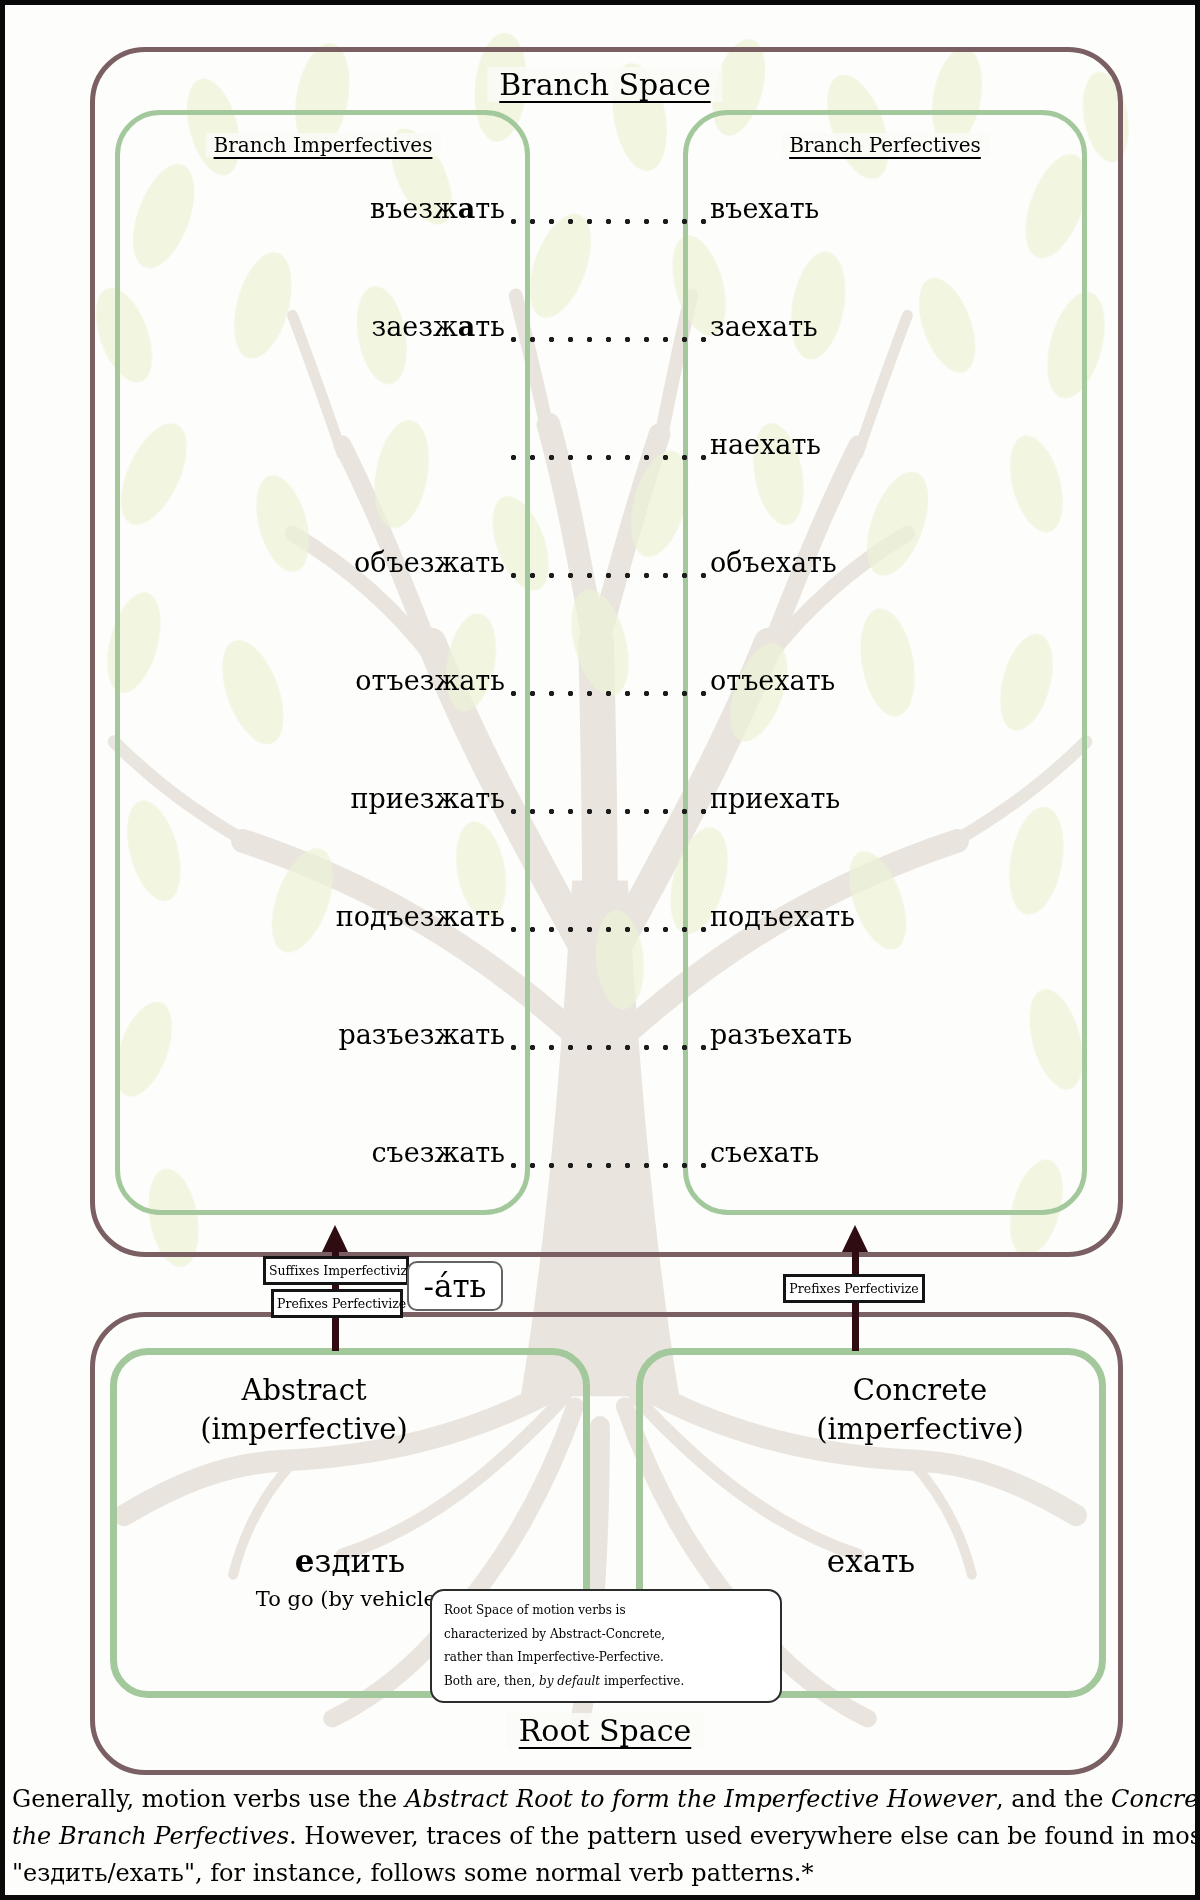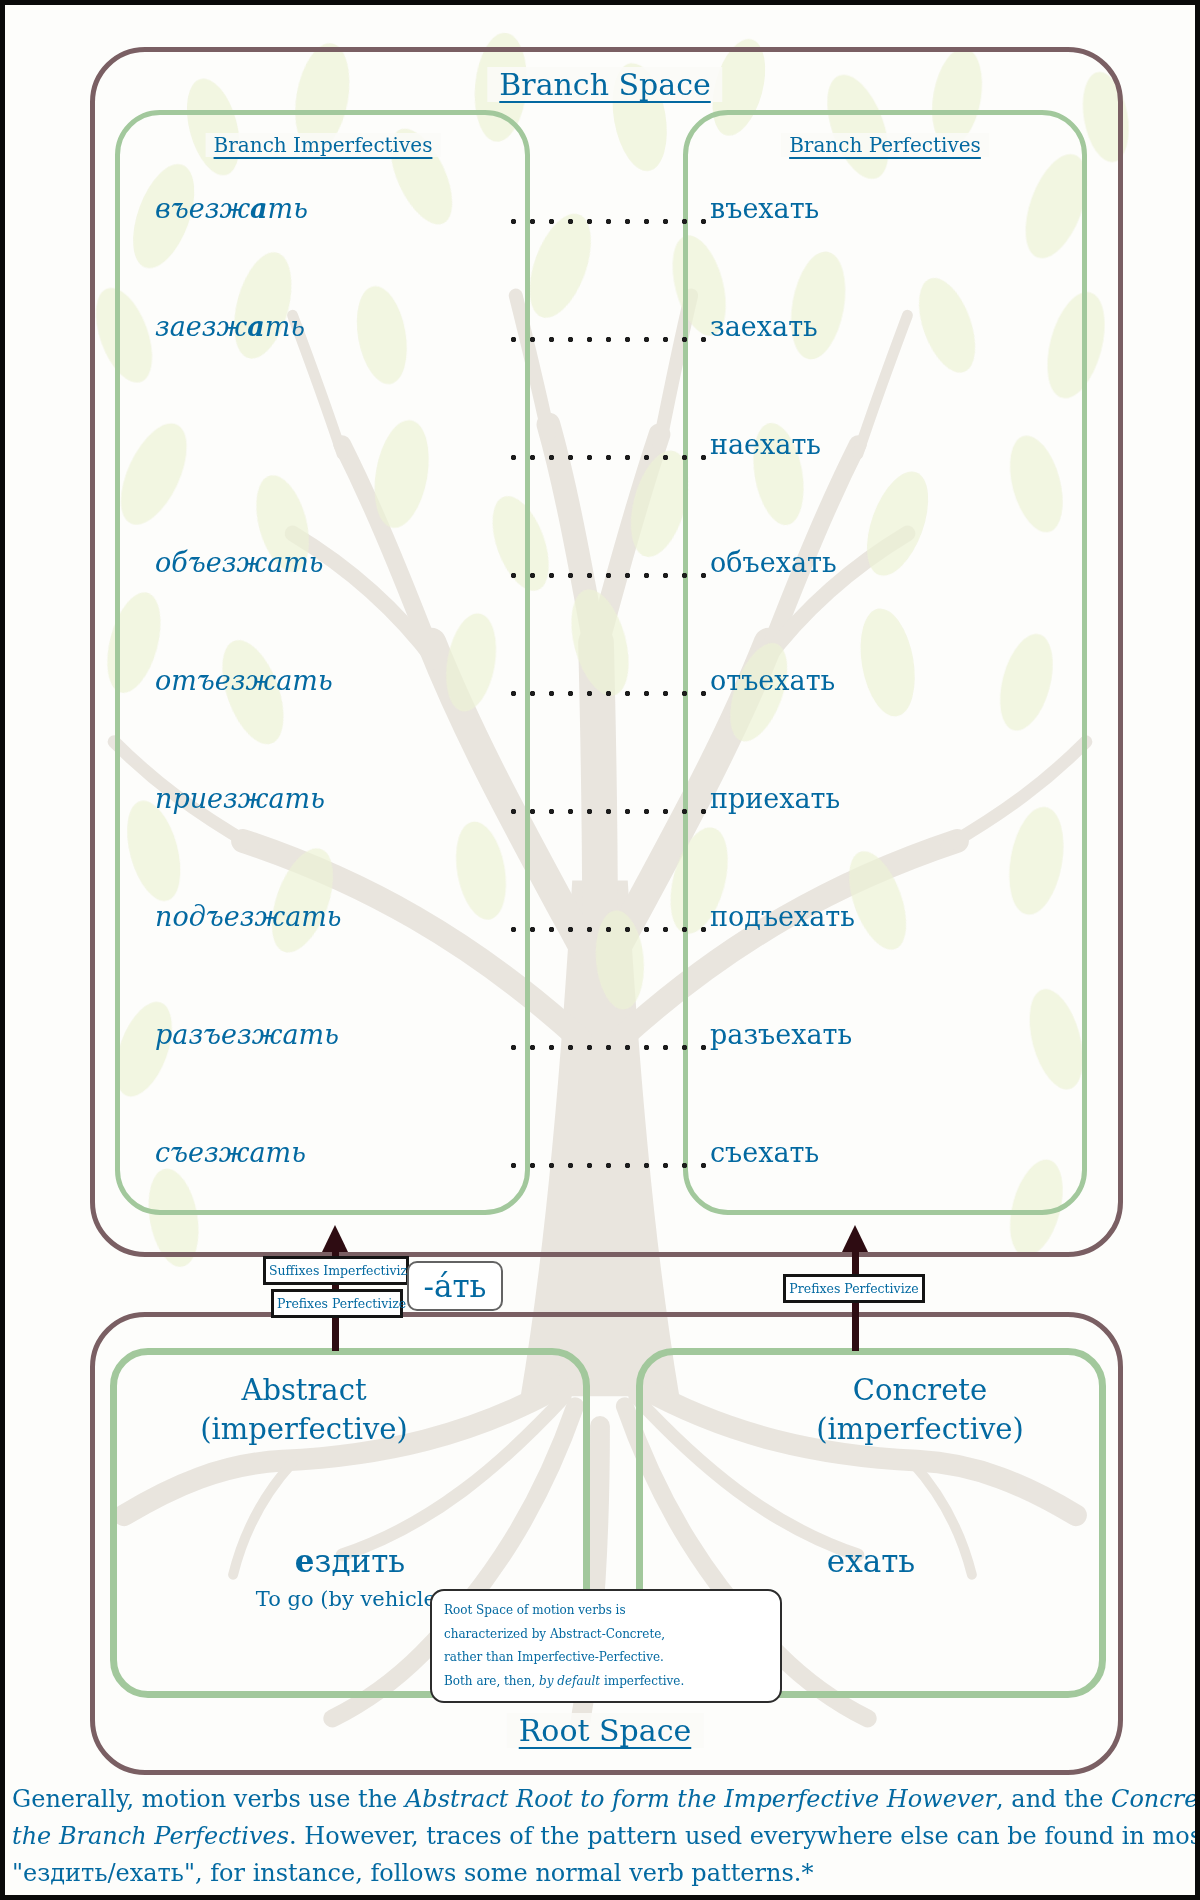--- a/index.html
+++ b/index.html
@@ -1,19 +1,19 @@
 <!DOCTYPE html>
 <html style="--space-border: #7a5f63; --inner-border: #a2c89c; --arrow: #2e0c12; --leaf: #edf2d6; --branch: #d9d2c8;"><head>
 <meta charset="utf-8">
 <style>
   html,body{margin:0;padding:0;background:#e8e8e8;}
   #page{
     position:relative; width:1200px; height:1900px; margin:0 auto;
     background:#fdfdfb; border:5px solid #0a0a0a; box-sizing:border-box;
-    font-family:"DejaVu Serif", serif; color:#0369a1; overflow:hidden;
+    font-family:"DejaVu Serif", serif; color:#000000; overflow:hidden;
   }
   #tree{position:absolute; left:0; top:0; width:100%; height:100%; z-index:0;}
 
   .space-box{
     position:absolute; border:5px solid var(--space-border,#7a5f63);
     border-radius:55px; background:transparent; z-index:1; box-sizing:border-box;
   }
   .inner-box{
     position:absolute; border:5px solid var(--inner-border,#a2c89c);
     border-radius:45px; background:transparent; z-index:1; box-sizing:border-box;
@@ -27,21 +27,21 @@
     white-space:nowrap;
   }
   .col-title{
     position:absolute; transform:translateX(-50%); z-index:3;
     font-size:20px; text-decoration:underline; text-underline-offset:5px;
     text-decoration-thickness:1.5px; background:rgba(250,250,247,.85); padding:0 8px;
     white-space:nowrap;
   }
 
   .vrow{position:absolute; left:0; width:1200px; height:40px; z-index:2; font-size:27px;}
-  .impf{position:absolute; left:150px; width:350px; text-align:left; white-space:nowrap;font-style:italic;}
+  .impf{position:absolute; left:150px; width:350px; text-align:right; white-space:nowrap;}
   .perf{position:absolute; left:705px; width:340px; text-align:left; white-space:nowrap;}
   .leader{
     position:absolute; left:504px; top:24px; width:198px; height:9px;
     background-image:radial-gradient(circle 3px at 4.5px 4.5px, #1c1c1c 2.5px, transparent 3px);
     background-size:19px 9px; background-repeat:repeat-x;
   }
 
   .arrow-line{position:absolute; width:7px; background:var(--arrow,#2e0c12); z-index:4;}
   .arrow-head{
     position:absolute; width:0; height:0; z-index:4;

